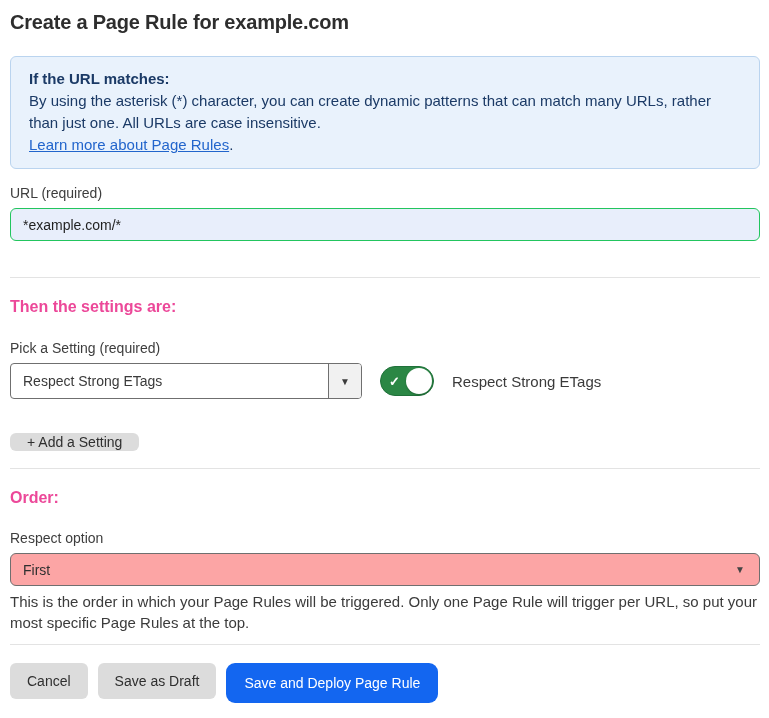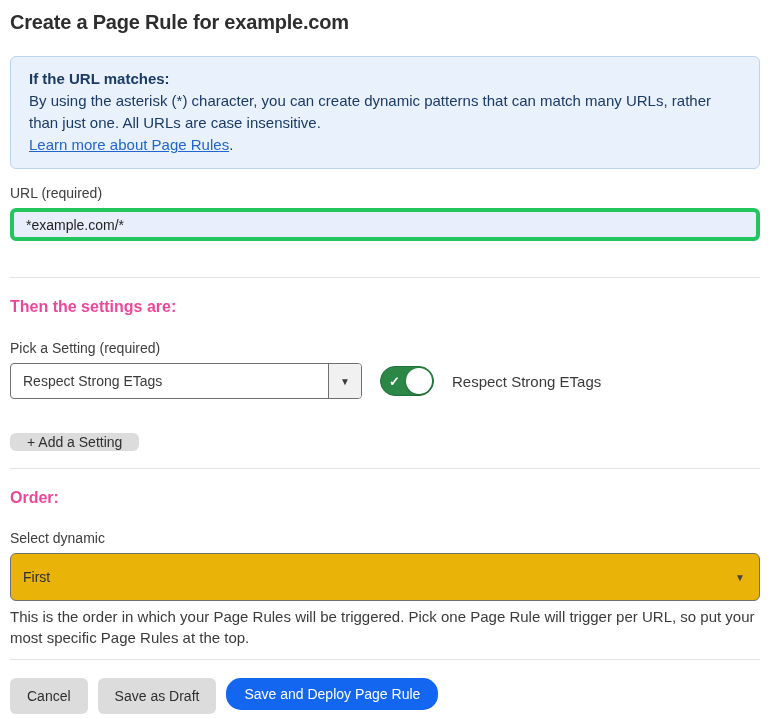--- a/index.html
+++ b/index.html
@@ -41,21 +41,21 @@
     display: block;
     font-size: 14px;
     color: #3d3d3d;
     margin-bottom: 7px;
   }
 
   .url-input {
     width: 100%;
     height: 33px;
     background: #e8eefb;
-    border: 4px solid #22c55e;
+    border: 1px solid #22c55e;
     border-radius: 6px;
     padding: 0 12px;
     font-size: 14px;
     color: #1f1f1f;
     font-family: inherit;
   }
 
   .divider { border: none; border-top: 1px solid #e3e3e3; }
   .divider-1 { margin: 36px 0 0 0; }
   .divider-2 { margin: 17px 0 0 0; }
@@ -145,25 +145,25 @@
     height: 18px;
     padding: 0 17px;
     cursor: pointer;
   }
   .add-setting-btn { display: inline-block; margin-top: 34px; }
 
   .order-label { margin-top: 23px; }
 
   .order-select {
     width: 100%;
-    height: 48px;
+    height: 33px;
     margin-top: 5px;
     border: 1px solid #6f6f6f;
     border-radius: 6px;
-    background: #eab308;
+    background: #fca5a5;
     display: flex;
     align-items: center;
     justify-content: space-between;
     padding: 0 14px 0 12px;
     font-size: 14px;
     color: #2f2f2f;
     cursor: pointer;
   }
   .order-chevron { font-size: 10px; color: #444444; }
 
@@ -173,24 +173,24 @@
     color: #3b3b3b;
     margin: 5px 0 0 0;
   }
 
   .footer-row { display: flex; gap: 10px; margin-top: 18px; }
   .footer-row .gray-btn { height: 36px; }
   .blue-btn {
     background: #1366f0;
     color: #ffffff;
     border: none;
-    border-radius: 15px;
+    border-radius: 9px;
     font-size: 14px;
     font-family: inherit;
-    height: 32px;
+    height: 40px;
     padding: 4px 18px;
     cursor: pointer;
   }
 </style>
 </head>
 <body>
 
 <div class="page">
 
   <h1 class="page-title">Create a Page Rule for example.com</h1>
@@ -223,28 +223,28 @@
     </div>
     <span class="toggle-label">Respect Strong ETags</span>
   </div>
 
   <button class="gray-btn add-setting-btn">+ Add a Setting</button>
 
   <hr class="divider divider-2">
 
   <h2 class="section-heading">Order:</h2>
 
-  <label class="field-label order-label">Select dynamic</label>
+  <label class="field-label order-label">Respect option</label>
 
   <div class="order-select">
     <span>First</span>
     <span class="order-chevron">▼</span>
   </div>
 
-  <p class="help-text">This is the order in which your Page Rules will be triggered. Pick one Page Rule will trigger per URL, so put your most specific Page Rules at the top.</p>
+  <p class="help-text">This is the order in which your Page Rules will be triggered. Only one Page Rule will trigger per URL, so put your most specific Page Rules at the top.</p>
 
   <hr class="divider divider-3">
 
   <div class="footer-row">
     <button class="gray-btn">Cancel</button>
     <button class="gray-btn">Save as Draft</button>
     <button class="blue-btn">Save and Deploy Page Rule</button>
   </div>
 
 </div>

